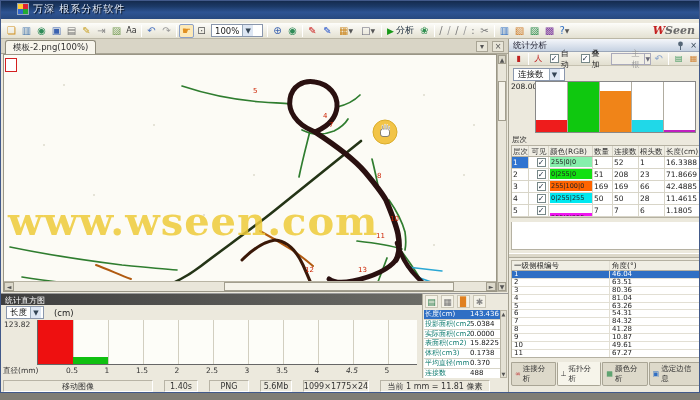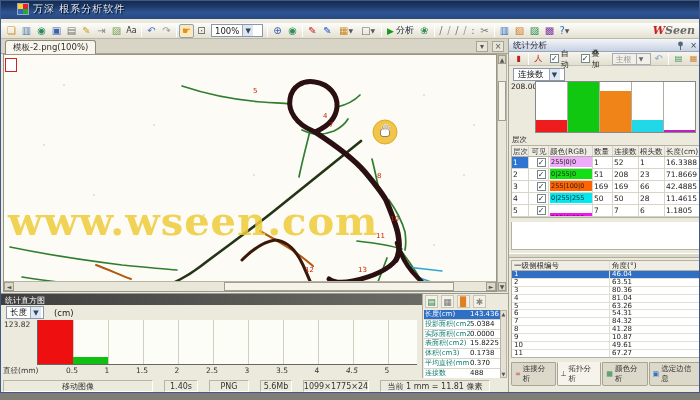--- a/index.html
+++ b/index.html
@@ -61,21 +61,21 @@
   .statusbar{position:absolute;left:0;top:377px;width:507px;height:16px;background:#ece9dd;display:flex;align-items:center;gap:11px;padding-left:2px;font-size:8px;color:#333}
   .scell{height:12px;border:1px solid #b8b4a6;border-bottom-color:#fff;border-right-color:#fff;background:#ece9dd;display:flex;align-items:center;justify-content:center;overflow:hidden;white-space:nowrap}
   
   .rpanel{position:absolute;left:507px;top:38px;width:193px;height:355px;background:#ece9dd;border-left:1px solid #a5a191}
   .rtitle{position:absolute;left:0;top:0;width:100%;height:13px;background:linear-gradient(180deg,#f4f6fa,#c6d2e2);border-bottom:1px solid #9aa6b8;font-size:8.5px;padding:1px 4px;color:#223}
   .rtitle .btns{position:absolute;right:2px;top:1px;display:flex;gap:2px;color:#345}
   .rtitle .btns span{width:11px;height:10px;display:inline-flex;align-items:center;justify-content:center;font-size:8px}
   .rtool{position:absolute;left:0;top:13px;width:100%;height:14px;display:flex;align-items:center;padding-left:2px;font-size:8px;background:linear-gradient(180deg,#f6f4ec,#e2dfd0);border-bottom:1px solid #c5c1b0}
   .chk{width:9px;height:9px;border:1px solid #788;background:#fff;display:inline-flex;align-items:center;justify-content:center;margin:0 2px 0 4px;font-size:8px;color:#234}
   .chk::after{content:"✓"}
-  .rcombo{height:12px;background:#f1efe6;border:1px solid #aab;display:inline-flex;font-size:8px;color:#999;padding-left:3px;margin-left:4px}
+  .rcombo{height:12px;background:#f1efe6;border:1px solid #aab;display:inline-flex;align-items:center;font-size:8px;color:#999;padding-left:19px;margin-left:4px}
   .rcombo .dd{width:10px;height:10px;margin-left:4px;border-left:1px solid #aab;display:inline-flex;align-items:center;justify-content:center;font-size:6px;color:#667}
   .mcombo{position:absolute;left:4px;top:29px;height:13px;background:#fff;border:1px solid #8a97ad;display:inline-flex;align-items:center;font-size:8.5px;padding-left:4px}
   .mcombo .dd{width:11px;height:11px;margin-left:5px;background:#dde6f3;border-left:1px solid #9ab;display:inline-flex;align-items:center;justify-content:center;font-size:7px;color:#345}
   .symax{position:absolute;left:2px;top:43px;font-size:7.5px}
   #stats-plot{position:absolute;left:26px;top:42px;width:161px;height:52px;border:1px solid #888;background:#fff;display:flex;align-items:flex-end}
   .scellbar{flex:1;height:100%;border-right:1px solid #b0aca0;display:flex;align-items:flex-end}
   .scellbar:last-child{border-right:none}
   .sbar{width:100%}
   .sxlab{position:absolute;left:3px;top:96px;font-size:7.5px}
   
@@ -404,21 +404,21 @@
         <span class="lc c2">颜色(RGB)</span>
         <span class="lc c3">数量</span>
         <span class="lc c4">连接数</span>
         <span class="lc c5">根头数</span>
         <span class="lc c6">长度(cm)</span>
       </div>
     <div class="lrow">
           <span class="lc c0 sel">1</span>
           <span class="lc c1"><span class="chk"></span></span>
           <span class="lc c2">
-            <span class="colorcell" style="background: #f0abfc;">255|0|0</span>
+            <span class="colorcell" style="background: #86efac;">255|0|0</span>
           </span>
           <span class="lc c3">1</span>
           <span class="lc c4">52</span>
           <span class="lc c5">1</span>
           <span class="lc c6">16.3388</span>
         </div>
         <div class="lrow">
           <span class="lc c0">2</span>
           <span class="lc c1"><span class="chk"></span></span>
           <span class="lc c2">

